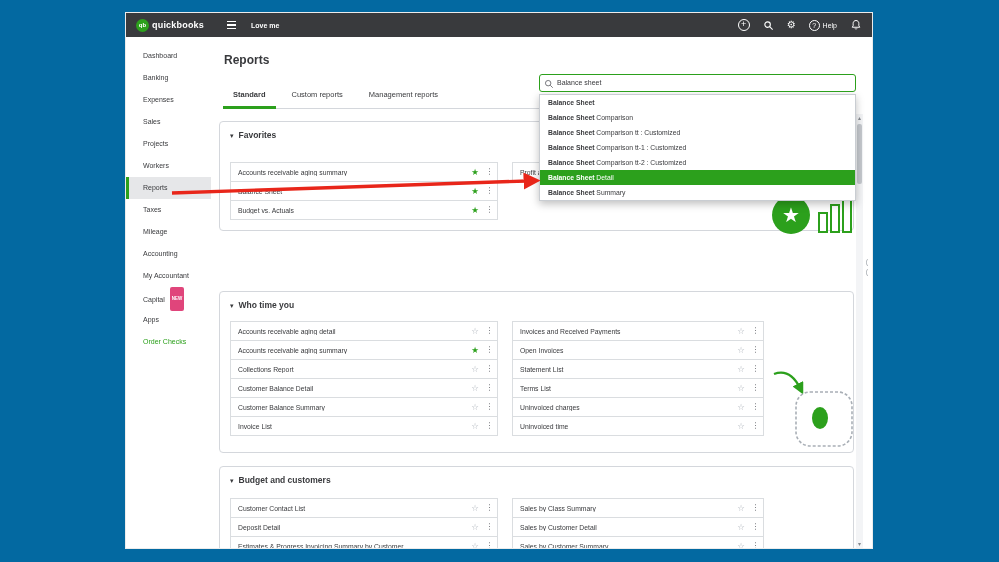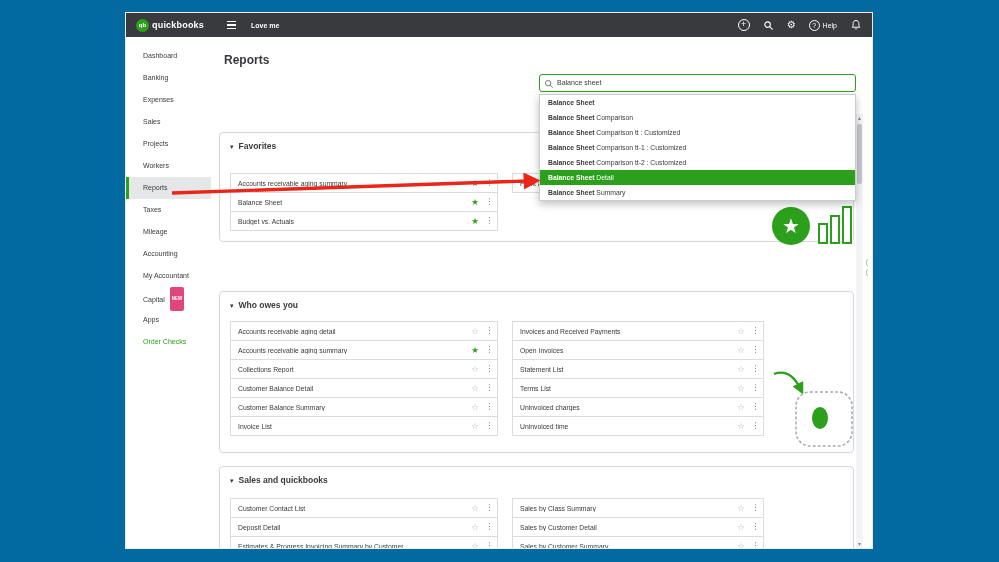--- a/index.html
+++ b/index.html
@@ -37,21 +37,21 @@
   
   .main{position:absolute;left:85px;top:24px;right:0;bottom:0;background:#fff}
   .page-title{position:absolute;left:13px;top:16px;font-size:12px;color:#393A3D}
   .tabbar{position:absolute;left:12px;top:48px;height:24px;width:631px;border-bottom:1px solid #D4D7DC;display:flex;gap:6px}
   .tab{position:relative;padding:5px 10px 0;font-size:7.5px;color:#393A3D;cursor:pointer}
   .tab.active{font-weight:bold}
   .tab.active::after{content:"";position:absolute;left:0;right:0;bottom:-1px;height:3px;background:#2CA01C}
 
   
   .card{position:absolute;left:8px;width:635px;background:#fff;border:1px solid #D4D7DC;border-radius:4px}
-  #card-favorites{top:95px;height:110px}
+  #card-favorites{top:84px;height:110px}
   #card-business{top:209px;height:33px}
   #card-who{top:254px;height:162px}
   #card-sales{top:429px;height:150px}
   .card-header{position:absolute;left:10px;top:8px;display:flex;align-items:center;gap:5px;cursor:pointer}
   .chev{font-size:7px;color:#393A3D;line-height:1}
   .chev.down::before{content:"\25BE"}
   .chev.right::before{content:"\25B8"}
   .card-title{font-size:8.5px;font-weight:bold;color:#393A3D}
   .col{position:absolute}
   .fav-left{left:10px;top:40px;width:268px}
@@ -206,20 +206,34 @@
 
         <div class="side-item link">
           <span class="side-label">Order Checks</span>
           
         </div>
       </nav>
 
     <section class="main">
       <h1 class="page-title">Reports</h1>
 
+      <div class="tabbar">
+
+          <div class="tab active">
+            <span>Standard</span>
+          </div>
+
+          <div class="tab">
+            <span>Custom reports</span>
+          </div>
+
+          <div class="tab">
+            <span>Management reports</span>
+          </div>
+        </div>
 
       <div class="card" id="card-favorites">
         <div class="card-header">
           <span class="chev down"></span>
           <span class="card-title">Favorites</span>
         </div>
         <div class="col fav-left">
 
             <div class="report-row">
               <span class="row-label">Accounts receivable aging summary</span>
@@ -254,21 +268,21 @@
             <rect x="14" y="13" width="8" height="27" fill="#fff" stroke="#2CA01C" stroke-width="2"></rect>
             <rect x="26" y="4" width="8" height="36" fill="#fff" stroke="#2CA01C" stroke-width="2"></rect>
           </svg>
         </div>
       </div>
 
 
       <div class="card" id="card-who">
         <div class="card-header">
           <span class="chev down"></span>
-          <span class="card-title">Who owes you</span>
+          <span class="card-title">Who time you</span>
         </div>
         <div class="col who-left">
 
             <div class="report-row">
               <span class="row-label">Accounts receivable aging detail</span>
               <span class="star"></span>
               <span class="dots"></span>
             </div>
 
             <div class="report-row">
@@ -349,21 +363,21 @@
             <path d="M6 6 q16 -6 26 14" stroke="#2CA01C" stroke-width="2.4" fill="none" marker-end="url(#ga)"></path>
             <rect x="28" y="24" width="56" height="54" rx="14" fill="#fff" stroke="#A9AFB6" stroke-width="1.6" stroke-dasharray="3 2"></rect>
             <ellipse cx="52" cy="50" rx="8" ry="11" fill="#2CA01C"></ellipse>
           </svg>
         </div>
       </div>
 
       <div class="card" id="card-sales">
         <div class="card-header">
           <span class="chev down"></span>
-          <span class="card-title">Sales and quickbooks</span>
+          <span class="card-title">Budget and customers</span>
         </div>
         <div class="col sales-left">
 
             <div class="report-row">
               <span class="row-label">Customer Contact List</span>
               <span class="star"></span>
               <span class="dots"></span>
             </div>
 
             <div class="report-row">

